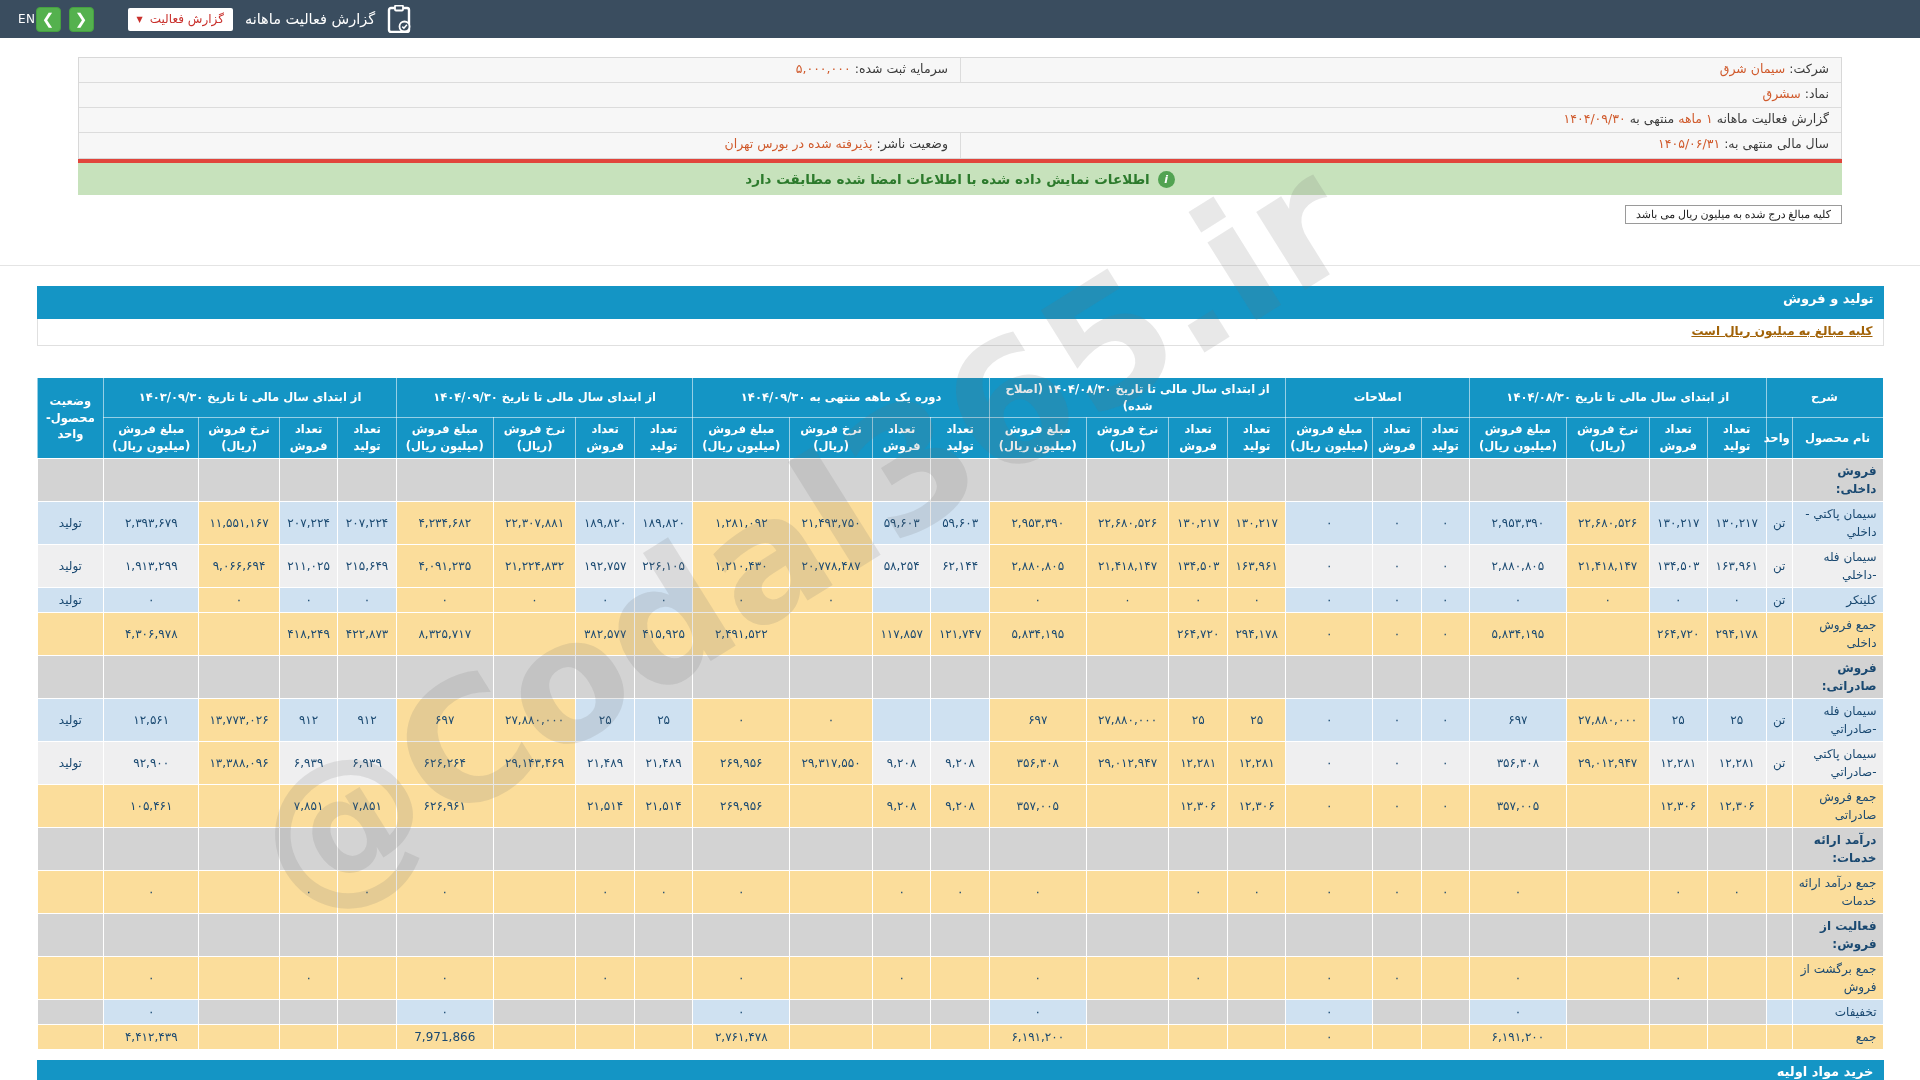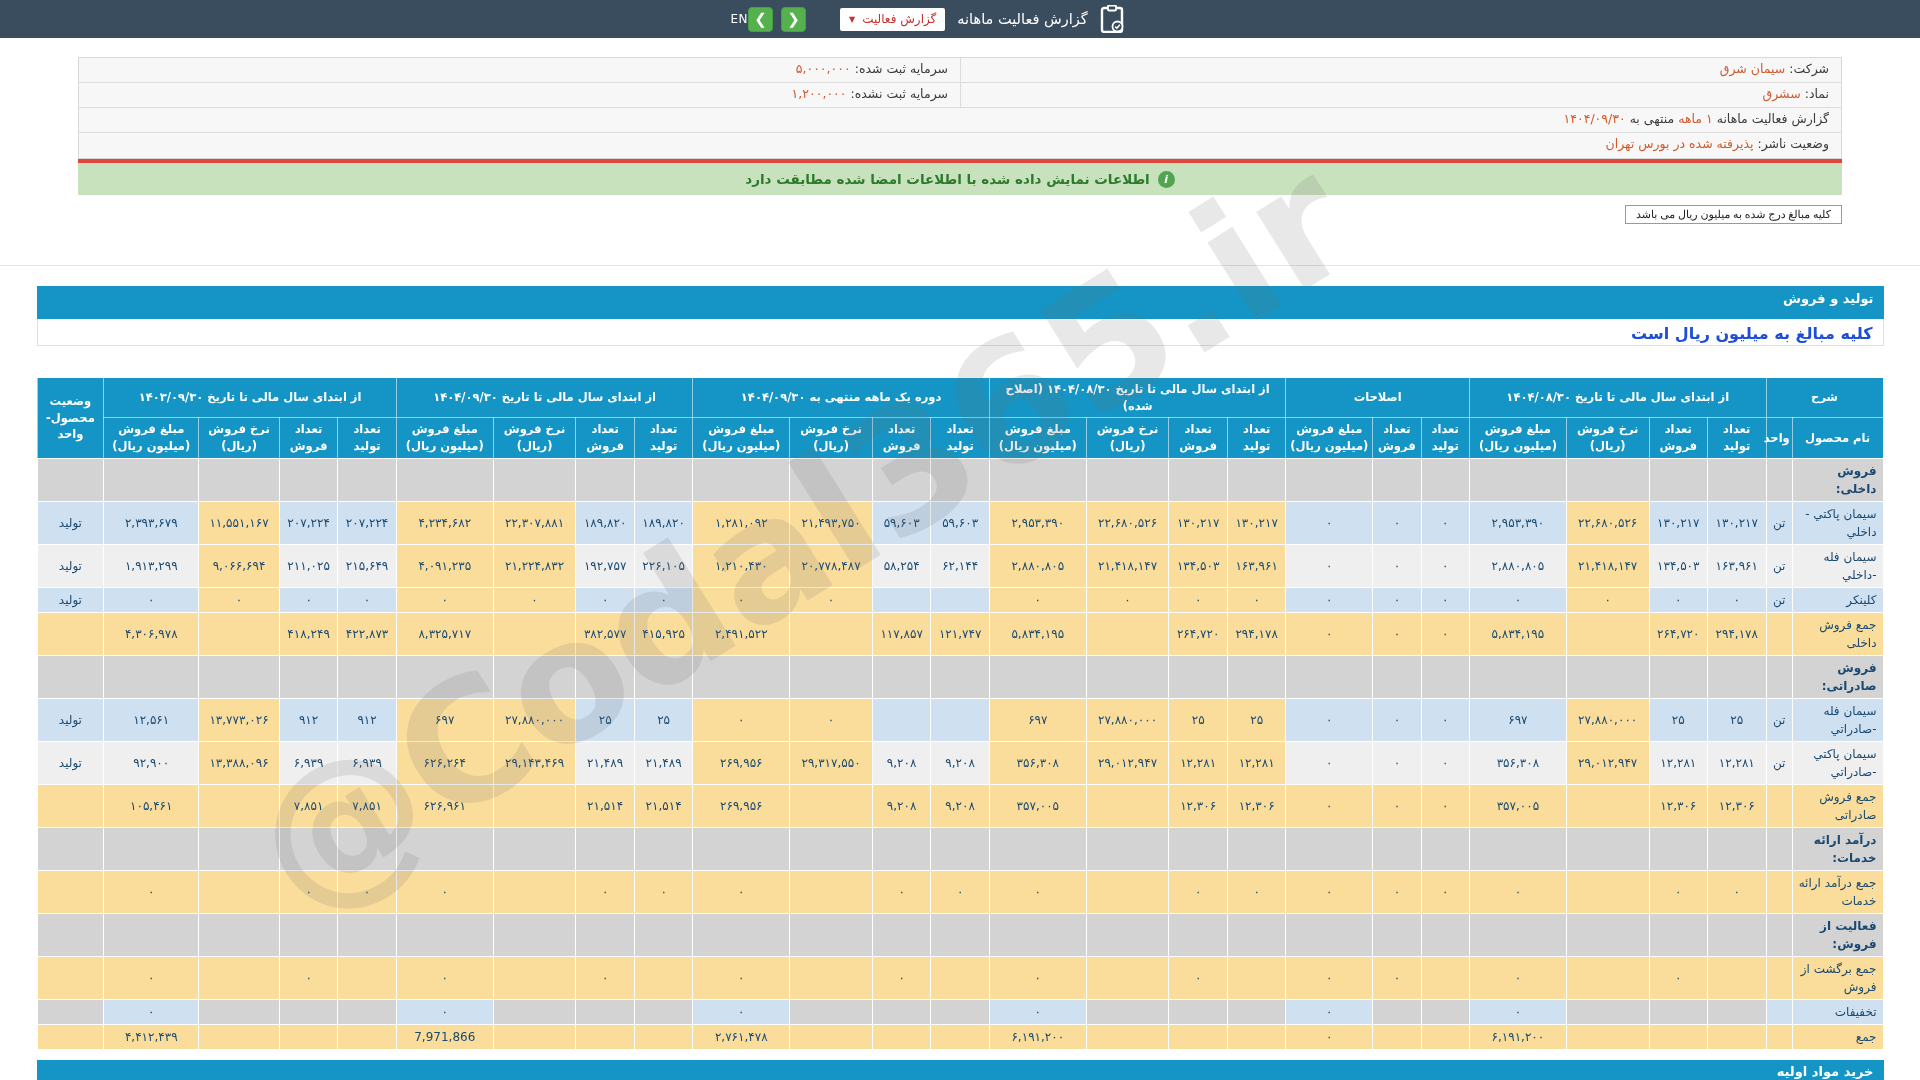--- a/index.html
+++ b/index.html
@@ -2,21 +2,21 @@
 <html lang="fa"><head>
 <meta charset="utf-8">
 <style>
   * { margin:0; padding:0; box-sizing:border-box; }
   html,body { width:1920px; height:1080px; overflow:hidden; background:#fff;
               font-family:"DejaVu Sans", sans-serif; }
   body { position:relative; direction:rtl; }
 
   
   .topbar { height:38px; background:#3a4d5f; display:flex; align-items:center;
-            justify-content:center; direction:ltr; padding:0 18px 0 18px; }
+            justify-content:flex-start; direction:ltr; padding:0 18px 0 18px; }
   .topbar .en { color:#fff; font-size:12px; letter-spacing:.5px; cursor:pointer; }
   .topbar-right { display:flex; align-items:center; gap:8px; direction:ltr; padding-right:66px; }
   .navbtn { width:25px; height:25px; background:#54b14e; border:1px solid #46a040; border-radius:4px;
             color:#fff; font-size:15px; font-weight:bold; display:flex; align-items:center;
             justify-content:center; cursor:pointer; line-height:1; }
   .navbtn + .navbtn { margin-right:0; }
   .nav-gap { width:18px; }
   .dropdown { background:#fff; border-radius:2px; height:23px; padding:0 9px; display:flex;
               align-items:center; gap:7px; cursor:pointer; direction:rtl; }
   .dropdown .dd-label { color:#c9302c; font-size:12px; }
@@ -45,22 +45,22 @@
   .note-box { margin:10px 0 0 0; margin-right:78px; display:inline-block; border:1px solid #9a9a9a;
               background:#fff; font-size:11px; color:#222; padding:2px 10px;font-family:Liberation Serif, serif; }
 
   .divider { position:absolute; left:0; top:265px; width:1920px; border-top:1px solid #e4e4e4; }
 
   
   .content { width:1847px; margin:0 auto 0 auto; }
   .band { background:#1495c5; color:#fff; font-size:13px; font-weight:bold;
           padding:4px 10px; height:33px; line-height:18px; }
   .band1 { margin-top:62px; }
-  .subtitle-row { background:#fff; border:1px solid #e0e0e0; border-top:none; font-size:16px;
-                  font-weight:bold; color:#1d4ed8; padding:5px 10px; height:27px; }
+  .subtitle-row { background:#fff; border:1px solid #e0e0e0; border-top:none; font-size:12px;
+                  font-weight:bold; color:#a16207; padding:5px 10px; height:27px;text-decoration:underline; }
 
   table { border-collapse:collapse; table-layout:fixed; width:1847px; }
   .dtable { margin-top:31px; border:1px solid #cfcfcf; }
   .dtable th { background:#1495c5; color:#fff; font-size:11.5px; font-weight:bold;
                border:1px solid rgba(255,255,255,.55); padding:3px 2px; text-align:center;
                vertical-align:middle; line-height:1.45; }
   .dtable td { font-size:12px; color:#1a4971; border:1px solid #fff; padding:3px 4px;
                text-align:center; vertical-align:middle; line-height:1.5; overflow:hidden; }
   td.cell-name { text-align:right; padding-right:6px; }
   td.section-label { font-weight:bold; text-align:right; }
@@ -105,26 +105,26 @@
 </div>
 
 
 <div class="info-wrap" id="info-table">
     <div class="info-row">
       <div class="info-cell"><span>شرکت:  </span><span class="hl">سیمان شرق </span></div>
       <div class="info-cell"><span>سرمایه ثبت شده:  </span><span class="hl">۵,۰۰۰,۰۰۰ </span></div>
     </div>
     <div class="info-row">
       <div class="info-cell"><span>نماد:  </span><span class="hl">سشرق </span></div>
-      <div class="info-cell"><span>سرمایه ثبت نشده:  </span><span class="hl">۱,۲۰۰,۰۰۰ </span></div>
     </div>
     <div class="info-row">
       <div class="info-cell"><span>گزارش فعالیت ماهانه  </span><span class="hl">۱ ماهه </span><span>منتهی به  </span><span class="hl">۱۴۰۴/۰۹/۳۰ </span></div>
     </div>
     <div class="info-row">
+      <div class="info-cell"><span>سال مالی منتهی به:  </span><span class="hl">۱۴۰۵/۰۶/۳۱ </span></div>
       <div class="info-cell"><span>وضعیت ناشر:  </span><span class="hl">پذیرفته شده در بورس تهران </span></div>
     </div>
   </div>
 
 <div class="green-bar">
   <span class="info-i">i</span>
   <span class="txt">اطلاعات نمایش داده شده با اطلاعات امضا شده مطابقت دارد</span>
 </div>
 
 <div class="note-box">کلیه مبالغ درج شده به میلیون ریال می باشد</div>

